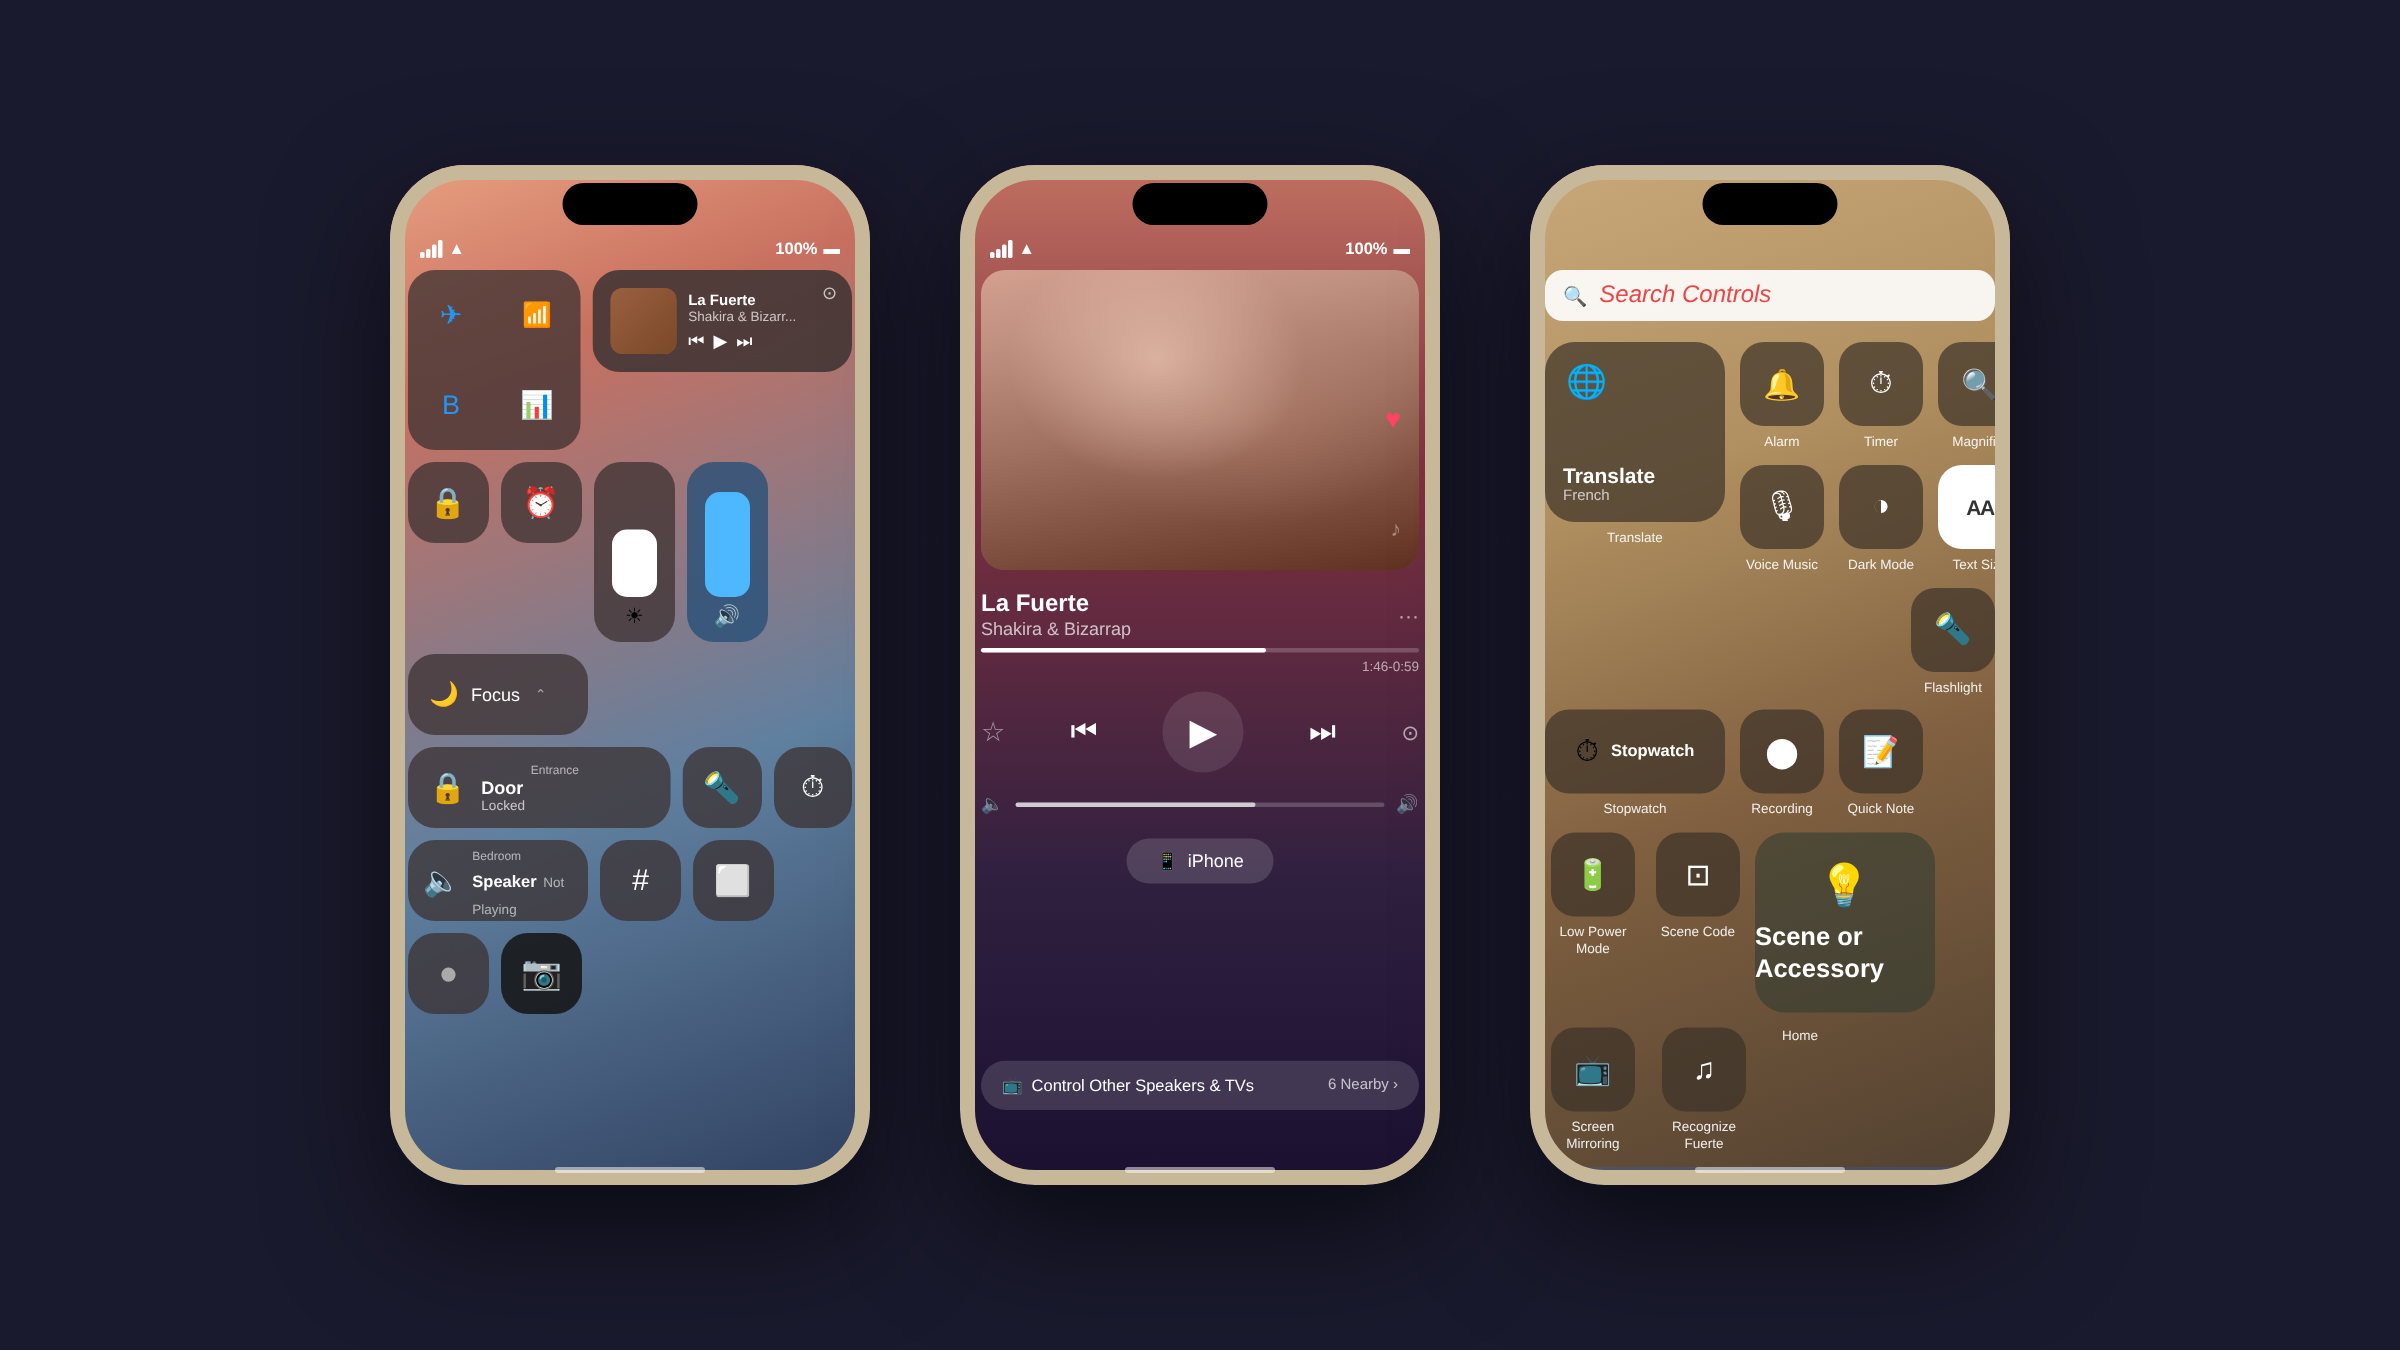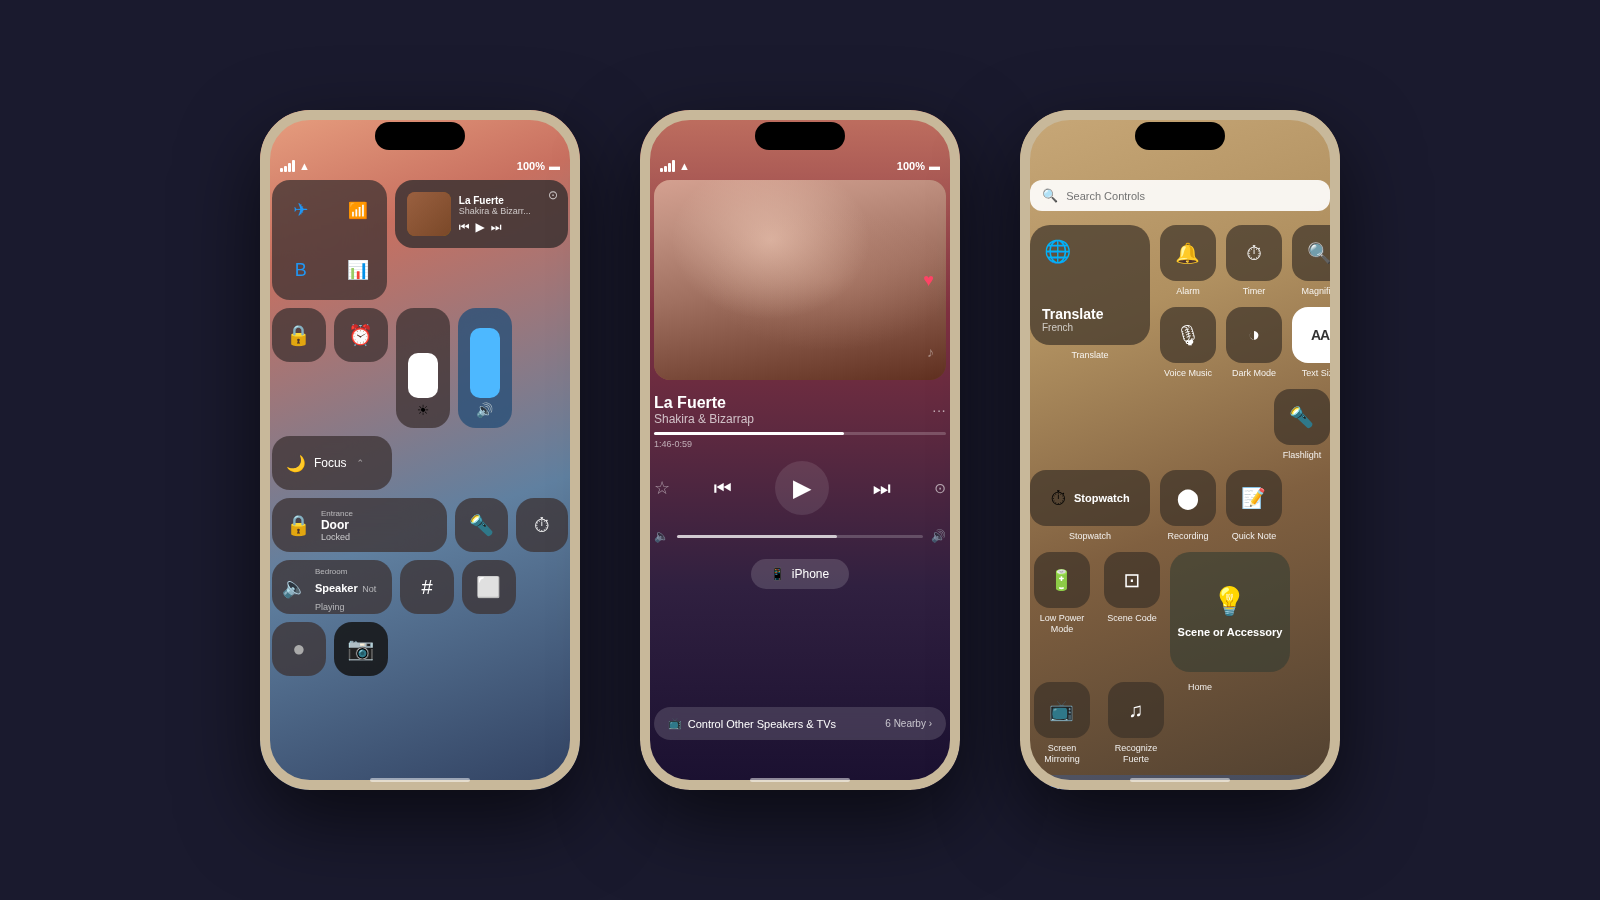--- a/index.html
+++ b/index.html
@@ -215,21 +215,21 @@
       border-radius: 18px;
       width: 180px;
       height: 54px;
       display: flex;
       align-items: center;
       padding: 0 14px;
       gap: 10px;
       color: #fff;
     }
     .door-info { display: flex; flex-direction: column; }
-    .door-label { font-size: 8px; color: rgba(255,255,255,0.6); }
+    .door-label { font-size: 8px; color: rgba(255,255,255,0.6); margin-left: 33px; }
     .door-name { font-size: 12px; font-weight: 600; }
     .door-status { font-size: 9px; color: rgba(255,255,255,0.7); }
 
     
     .speaker-tile {
       background: rgba(60,50,50,0.75);
       backdrop-filter: blur(20px);
       border-radius: 18px;
       width: 120px;
       height: 54px;
@@ -336,21 +336,21 @@
       margin-bottom: 4px;
       position: relative;
     }
     .progress-fill {
       height: 100%;
       background: #fff;
       border-radius: 2px;
     }
     .progress-times {
       display: flex;
-      justify-content: flex-start;
+      justify-content: flex-end;
       font-size: 9px;
       color: rgba(255,255,255,0.6);
       margin-bottom: 12px;
     }
 
     .player-controls {
       display: flex;
       align-items: center;
       justify-content: space-between;
       margin-bottom: 14px;
@@ -434,21 +434,21 @@
     .search-bar {
       background: rgba(255,255,255,0.9);
       border-radius: 12px;
       padding: 8px 12px;
       display: flex;
       align-items: center;
       gap: 8px;
       margin-bottom: 14px;
     }
     .search-bar-icon { font-size: 13px; color: #666; }
-    .search-bar-text { font-size: 11px; color: #737373; font-weight: 400; }
+    .search-bar-text { font-size: 16px; color: #ef4444; font-weight: 400; font-style: italic; }
 
     .ctrl-item {
       display: flex;
       flex-direction: column;
       align-items: center;
       gap: 5px;
     }
 
     .ctrl-icon-box {
       width: 56px;
@@ -803,21 +803,21 @@
         </div>
 
         <div class="ctrl-item">
           <div class="ctrl-icon-box dark">⊡</div>
           <span class="ctrl-label">Scene Code</span>
         </div>
 
         <div style="display:flex;flex-direction:column;align-items:center;gap:5px;">
           <div style="width:120px;height:120px;border-radius:20px;background:rgba(50,60,50,0.6);display:flex;flex-direction:column;align-items:center;justify-content:center;gap:8px;">
             <span style="font-size:28px;color:#fff;">💡</span>
-            <span style="font-size:11px;color:#fff;font-weight:600;text-align:right;line-height:1.2;">Scene or Accessory</span>
+            <span style="font-size:17px;color:#fff;font-weight:600;text-align:left;line-height:1.2;">Scene or Accessory</span>
           </div>
         </div>
       </div>
 
       <div style="display:flex;gap:10px;margin-bottom:10px;">
         <div class="ctrl-item">
           <div class="ctrl-icon-box dark">📺</div>
           <span class="ctrl-label">Screen Mirroring</span>
         </div>
         <div class="ctrl-item">

